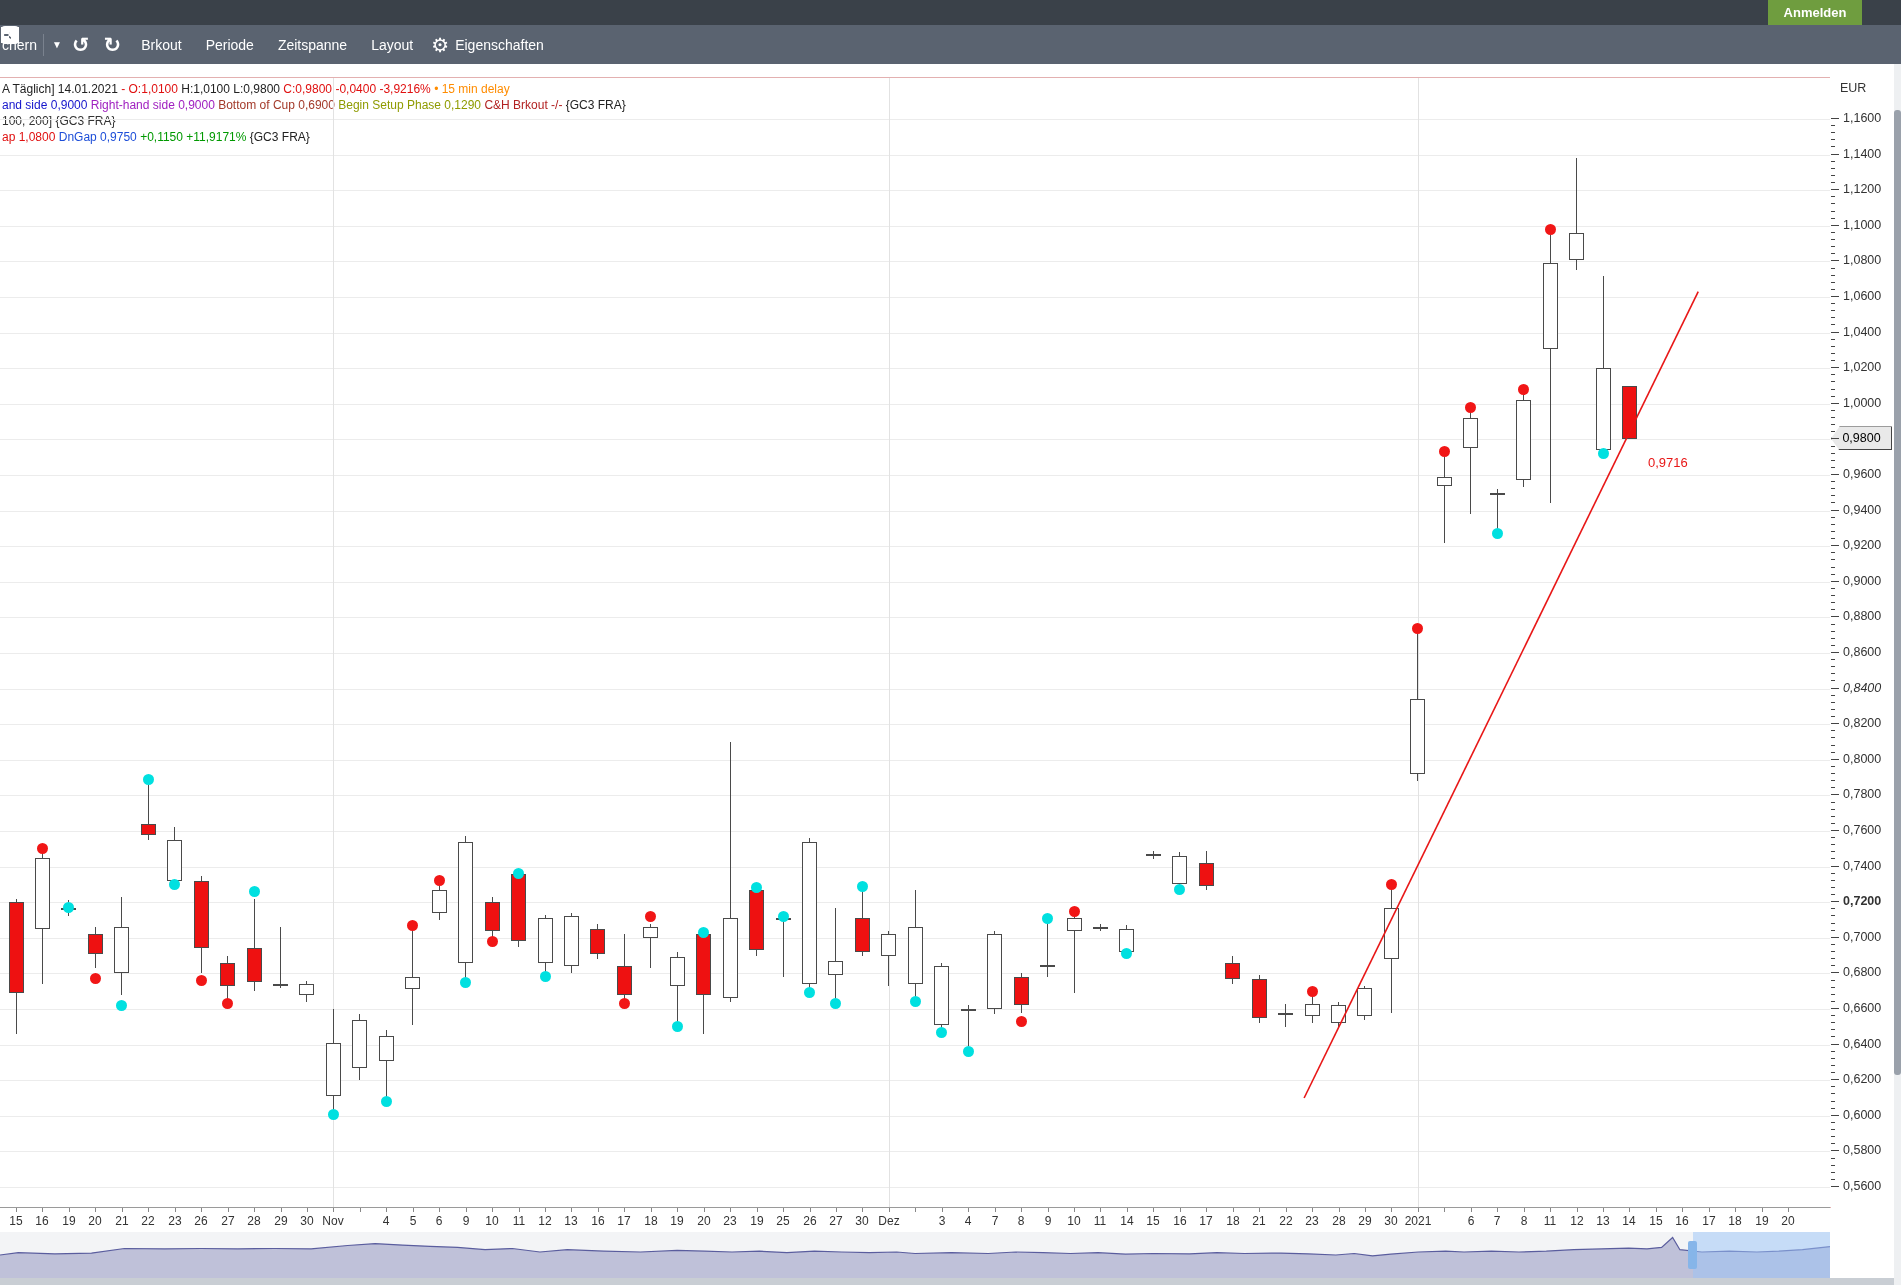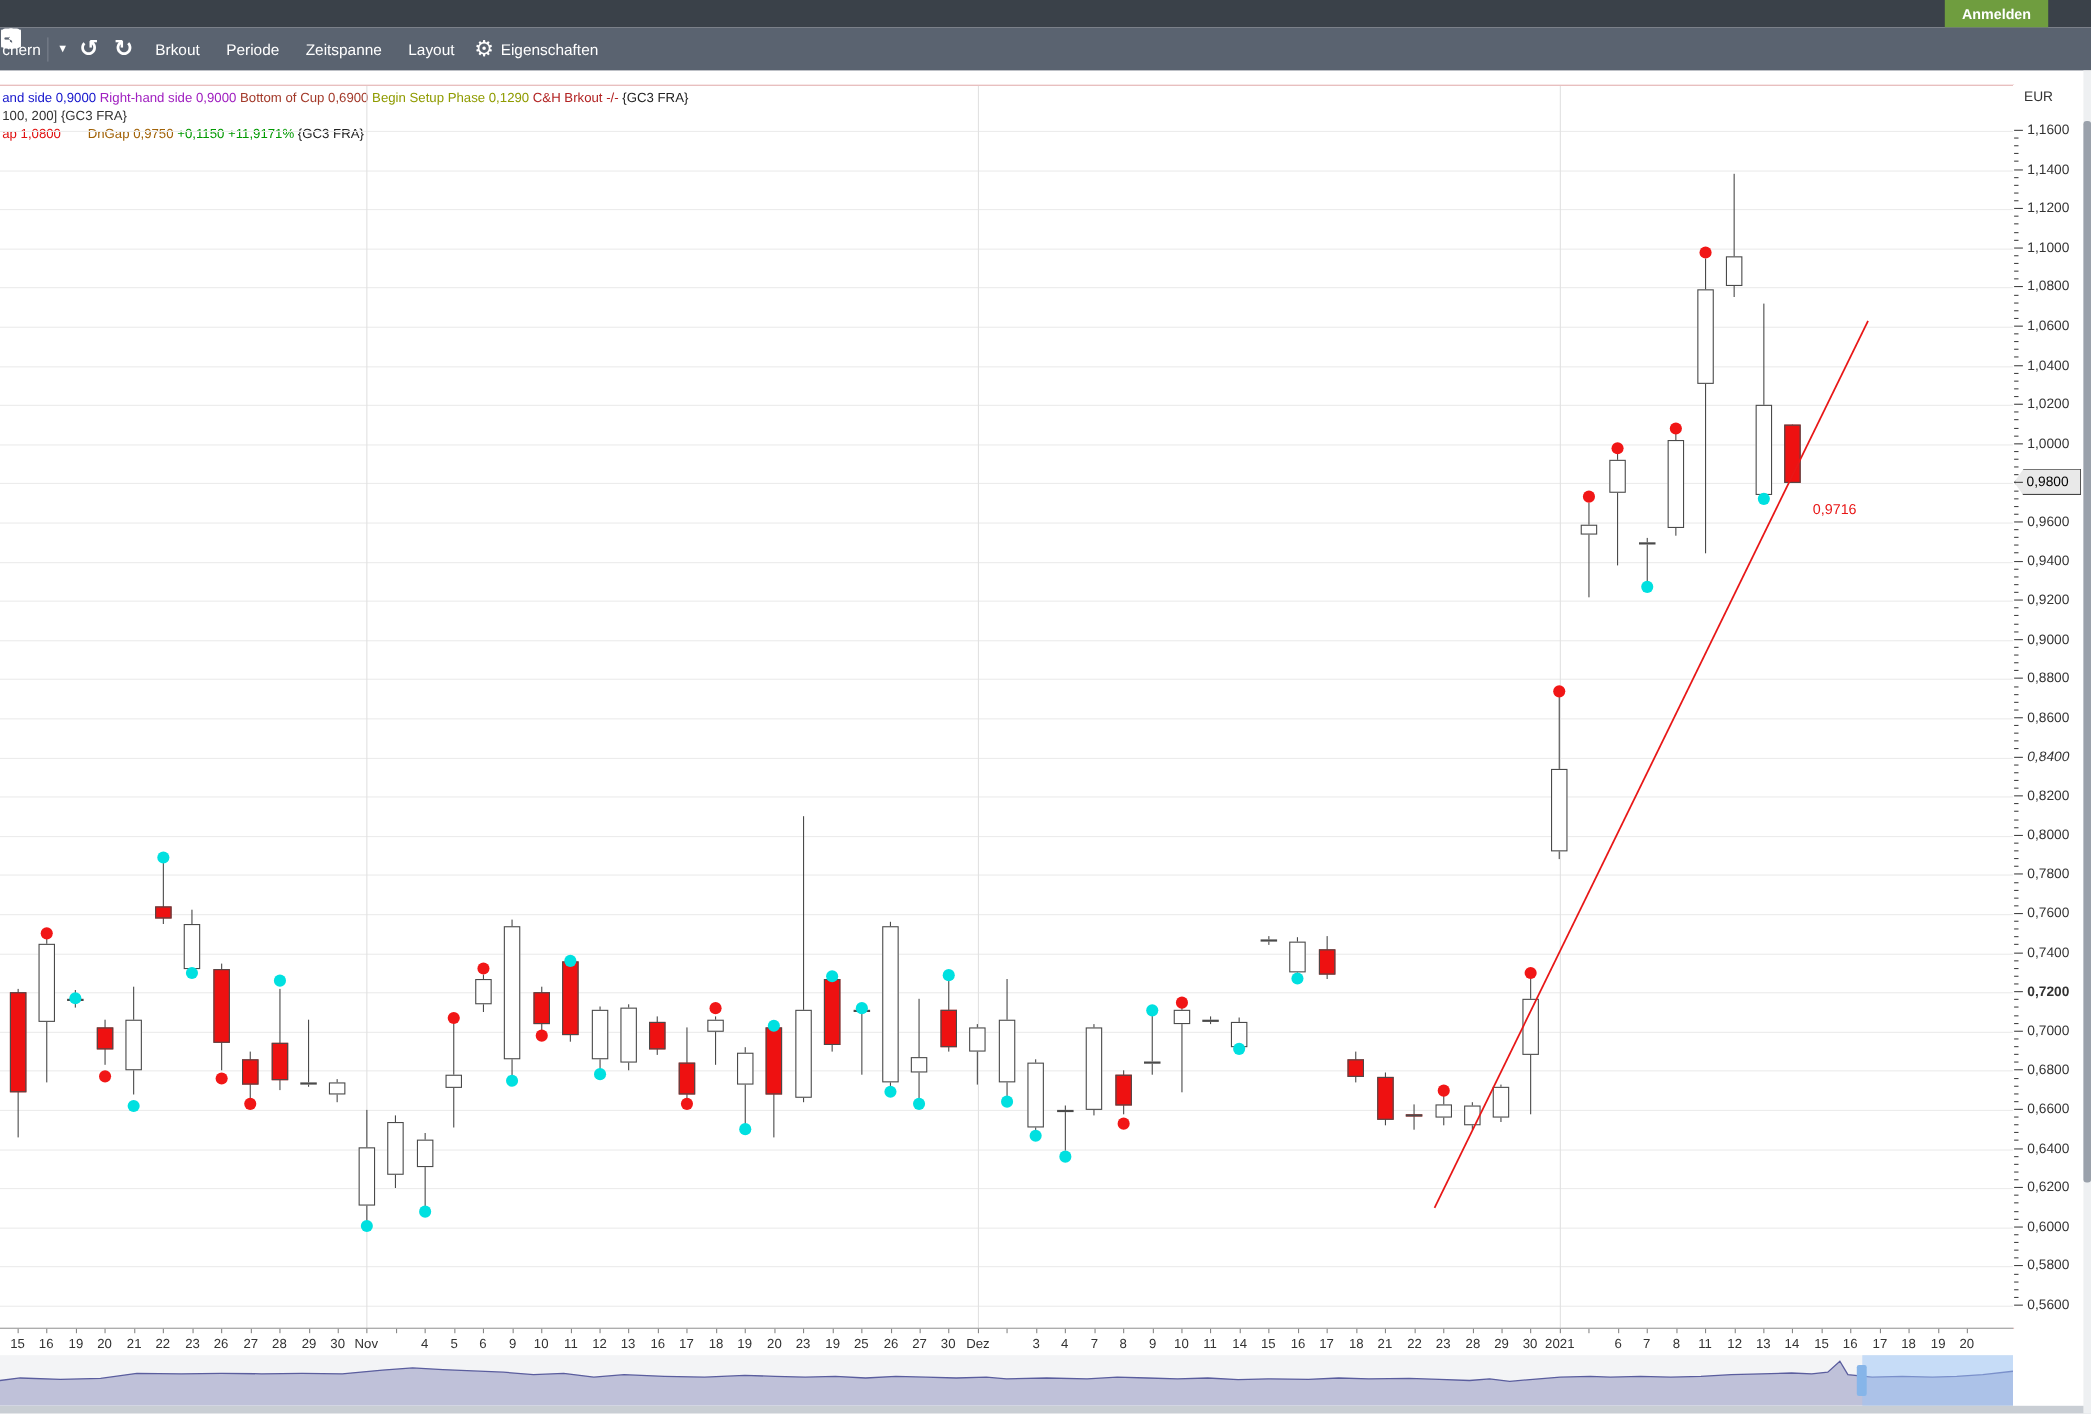--- a/index.html
+++ b/index.html
@@ -111,23 +111,24 @@
   </span>
 
   <span class="tbtn">
     <span class="icon" style="font-size:20px;line-height:1">⚙</span>
     <span>Eigenschaften</span>
   </span>
 </nav>
 
 <div id="plot">
   <div id="legend">
+      <div><span style="color: rgb(34, 34, 34);">A Täglich] 14.01.2021 </span><span style="color: rgb(224, 16, 16);">- O:1,0100 </span><span style="color: rgb(34, 34, 34);">H:1,0100 L:0,9800 </span><span style="color: rgb(224, 16, 16);">C:0,9800 -0,0400 -3,9216% </span><span style="color: rgb(255, 140, 0);">• 15 min delay</span></div>
       <div><span style="color: rgb(21, 21, 204);">and side 0,9000 </span><span style="color: rgb(160, 32, 192);">Right-hand side 0,9000 </span><span style="color: rgb(163, 58, 42);">Bottom of Cup 0,6900 </span><span style="color: rgb(143, 155, 0);">Begin Setup Phase 0,1290 </span><span style="color: rgb(178, 34, 34);">C&amp;H Brkout -/- </span><span style="color: rgb(34, 34, 34);">{GC3 FRA}</span></div>
       <div><span style="color: rgb(51, 51, 51);">100, 200] {GC3 FRA}</span></div>
-      <div><span style="color: rgb(224, 16, 16);">ap 1,0800 </span><span style="color: #a16207; margin-left: 21px;">DnGap 0,9750 </span><span style="color: rgb(0, 153, 0);">+0,1150 +11,9171% </span><span style="color: rgb(34, 34, 34);">{GC3 FRA}</span></div>
+      <div><span style="color: rgb(224, 16, 16);">ap 1,0800 </span><span style="color: #1d4ed8;">DnGap 0,9750 </span><span style="color: rgb(0, 153, 0);">+0,1150 +11,9171% </span><span style="color: rgb(34, 34, 34);">{GC3 FRA}</span></div>
     </div>
 <div class="hgrid" style="top: 41px;"></div>
     <div class="hgrid" style="top: 76.6px;"></div>
     <div class="hgrid" style="top: 112.2px;"></div>
     <div class="hgrid" style="top: 147.8px;"></div>
     <div class="hgrid" style="top: 183.4px;"></div>
     <div class="hgrid" style="top: 219px;"></div>
     <div class="hgrid" style="top: 254.6px;"></div>
     <div class="hgrid" style="top: 290.2px;"></div>
     <div class="hgrid" style="top: 325.8px;"></div>

